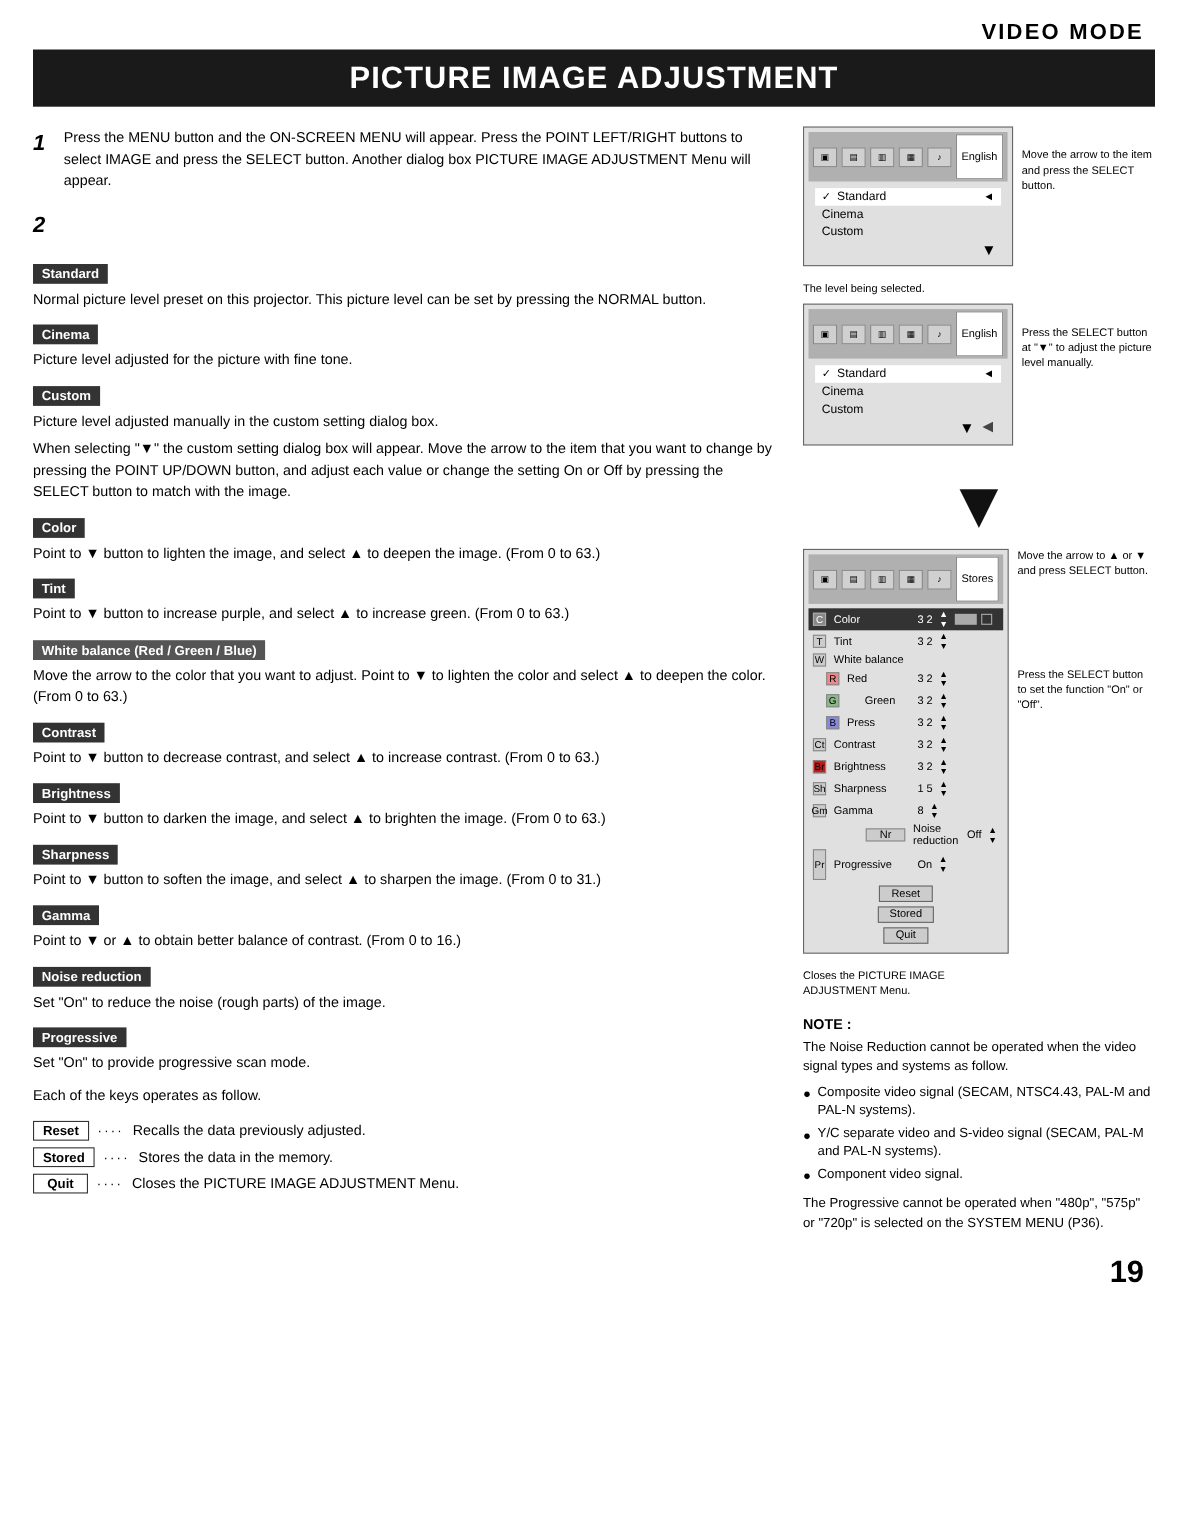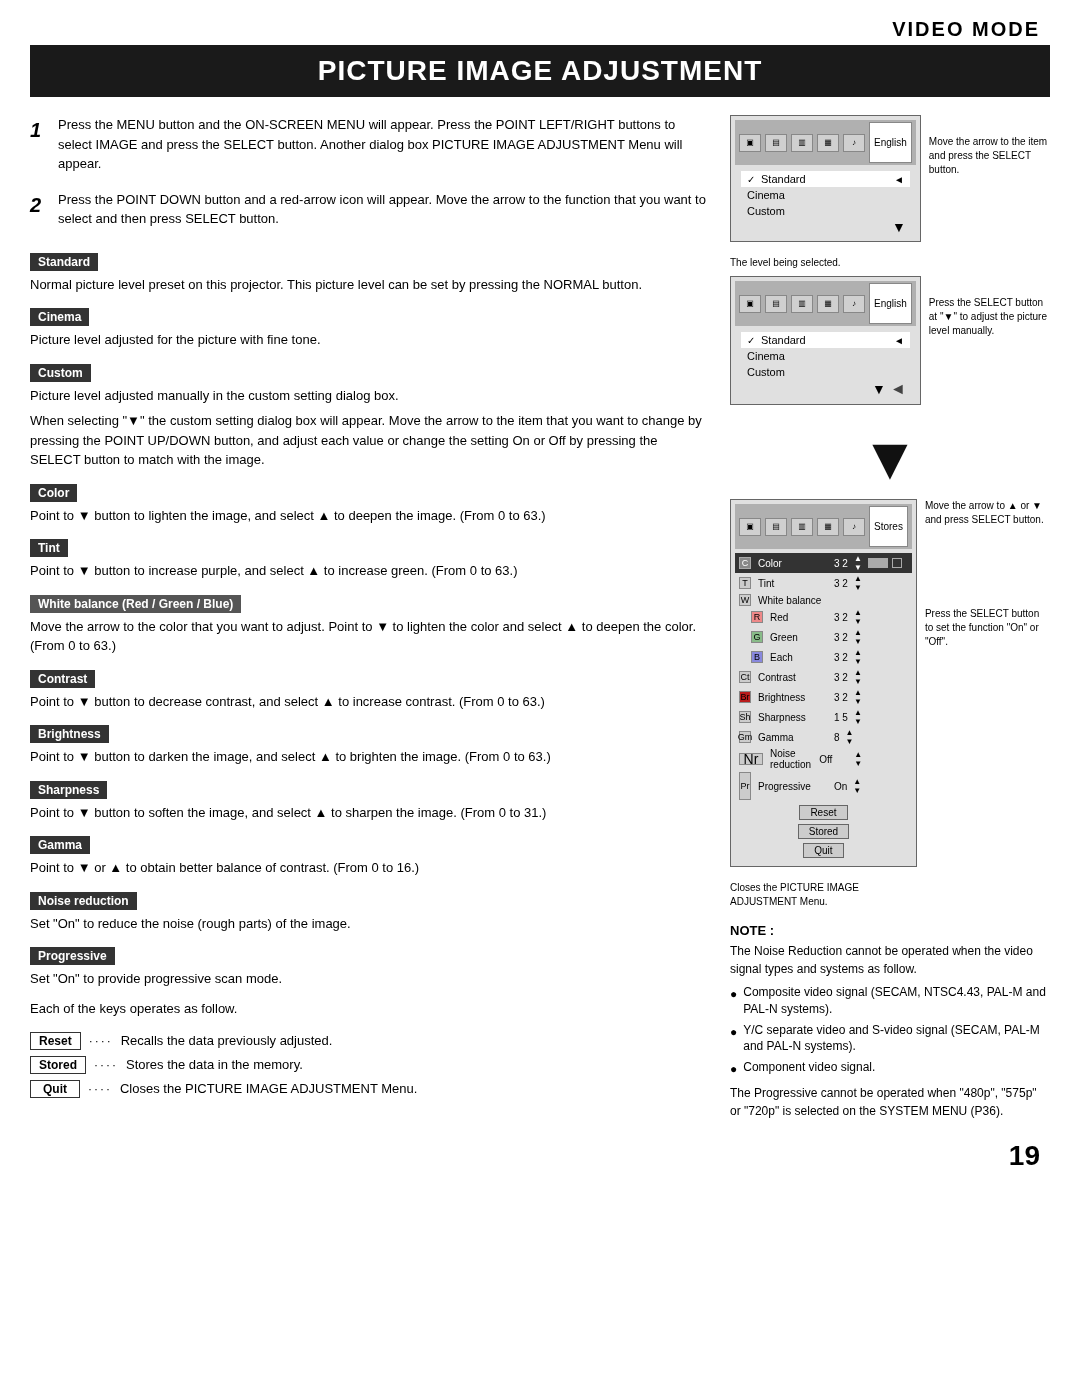--- a/index.html
+++ b/index.html
@@ -280,21 +280,20 @@
 
   <div class="left-column">
 
     <div class="step">
       <div class="step-number"><em>1</em></div>
       <div class="section-text">Press the MENU button and the ON-SCREEN MENU will appear.  Press the POINT LEFT/RIGHT buttons to select IMAGE and press the SELECT button.  Another dialog box PICTURE IMAGE ADJUSTMENT Menu will appear.</div>
     </div>
 
     <div class="step">
       <div class="step-number"><em>2</em></div>
-      <div class="section-text">Press the POINT DOWN button and a red-arrow icon will appear.  Move the arrow to the function that you want to select and then press SELECT button.</div>
     </div>
 
     <div class="section-group">
       <div class="section-label">Standard</div>
       <div class="section-text">Normal picture level preset on this projector.  This picture level can be set by pressing the NORMAL button.</div>
     </div>
 
     <div class="section-group">
       <div class="section-label">Cinema</div>
       <div class="section-text">Picture level adjusted for the picture with fine tone.</div>
@@ -470,28 +469,28 @@
 
           <div class="ui-row" style="padding-left:16px;">
             <span style="font-size:9px; width:12px; height:12px; border:1px solid #888; background:#e88; display:inline-flex; align-items:center; justify-content:center; margin-right:3px; flex-shrink:0;">R</span>
             <span style="width:60px; font-size:10px;">Red</span>
             <span style="font-size:10px; margin-right:2px;">3 2</span>
             <span style="font-size:8px;">▲<br>▼</span>
           </div>
 
           <div class="ui-row" style="padding-left:16px;">
             <span style="font-size:9px; width:12px; height:12px; border:1px solid #888; background:#8b8; display:inline-flex; align-items:center; justify-content:center; margin-right:3px; flex-shrink:0;">G</span>
-            <span style="width:60px; font-size:10px;">Green</span>
+            <span style="width:60px; font-size:10px;text-align:center;">Green</span>
             <span style="font-size:10px; margin-right:2px;">3 2</span>
             <span style="font-size:8px;">▲<br>▼</span>
           </div>
 
           <div class="ui-row" style="padding-left:16px;">
             <span style="font-size:9px; width:12px; height:12px; border:1px solid #888; background:#88d; display:inline-flex; align-items:center; justify-content:center; margin-right:3px; flex-shrink:0;">B</span>
-            <span style="width:60px; font-size:10px;">Each</span>
+            <span style="width:60px; font-size:10px;">Press</span>
             <span style="font-size:10px; margin-right:2px;">3 2</span>
             <span style="font-size:8px;">▲<br>▼</span>
           </div>
 
           <div class="ui-row">
             <span style="font-size:9px; width:12px; height:12px; border:1px solid #888; background:#ccc; display:inline-flex; align-items:center; justify-content:center; margin-right:3px; flex-shrink:0;">Ct</span>
             <span style="width:72px; font-size:10px;">Contrast</span>
             <span style="font-size:10px; margin-right:2px;">3 2</span>
             <span style="font-size:8px;">▲<br>▼</span>
           </div>
@@ -511,23 +510,23 @@
           </div>
 
           <div class="ui-row">
             <span style="font-size:9px; width:12px; height:12px; border:1px solid #888; background:#ccc; display:inline-flex; align-items:center; justify-content:center; margin-right:3px; flex-shrink:0;">Gm</span>
             <span style="width:72px; font-size:10px;">Gamma</span>
             <span style="font-size:10px; margin-right:2px;">8</span>
             <span style="font-size:8px;">▲<br>▼</span>
           </div>
 
           <div class="ui-row">
-            <span style="font-size:14px; width:24px; height:12px; border:1px solid #888; background:#ccc; display:inline-flex; align-items:center; justify-content:center; margin-right:3px; flex-shrink:0;">Nr</span>
+            <span style="font-size:10px; width:36px; height:12px; border:1px solid #888; background:#ccc; display:inline-flex; align-items:center; justify-content:center; margin-right:3px; flex-shrink:0;margin-left:48px;">Nr</span>
             <span style="font-size:10px;">Noise<br>reduction</span>
-            <span style="font-size:10px; margin-right:18px; margin-left:4px;">Off</span>
+            <span style="font-size:10px; margin-right:2px; margin-left:4px;">Off</span>
             <span style="font-size:8px;">▲<br>▼</span>
           </div>
 
           <div class="ui-row">
             <span style="font-size:9px; width:12px; height:28px; border:1px solid #888; background:#ccc; display:inline-flex; align-items:center; justify-content:center; margin-right:3px; flex-shrink:0;">Pr</span>
             <span style="width:72px; font-size:10px;">Progressive</span>
             <span style="font-size:10px; margin-right:2px;">On</span>
             <span style="font-size:8px;">▲<br>▼</span>
           </div>
 

